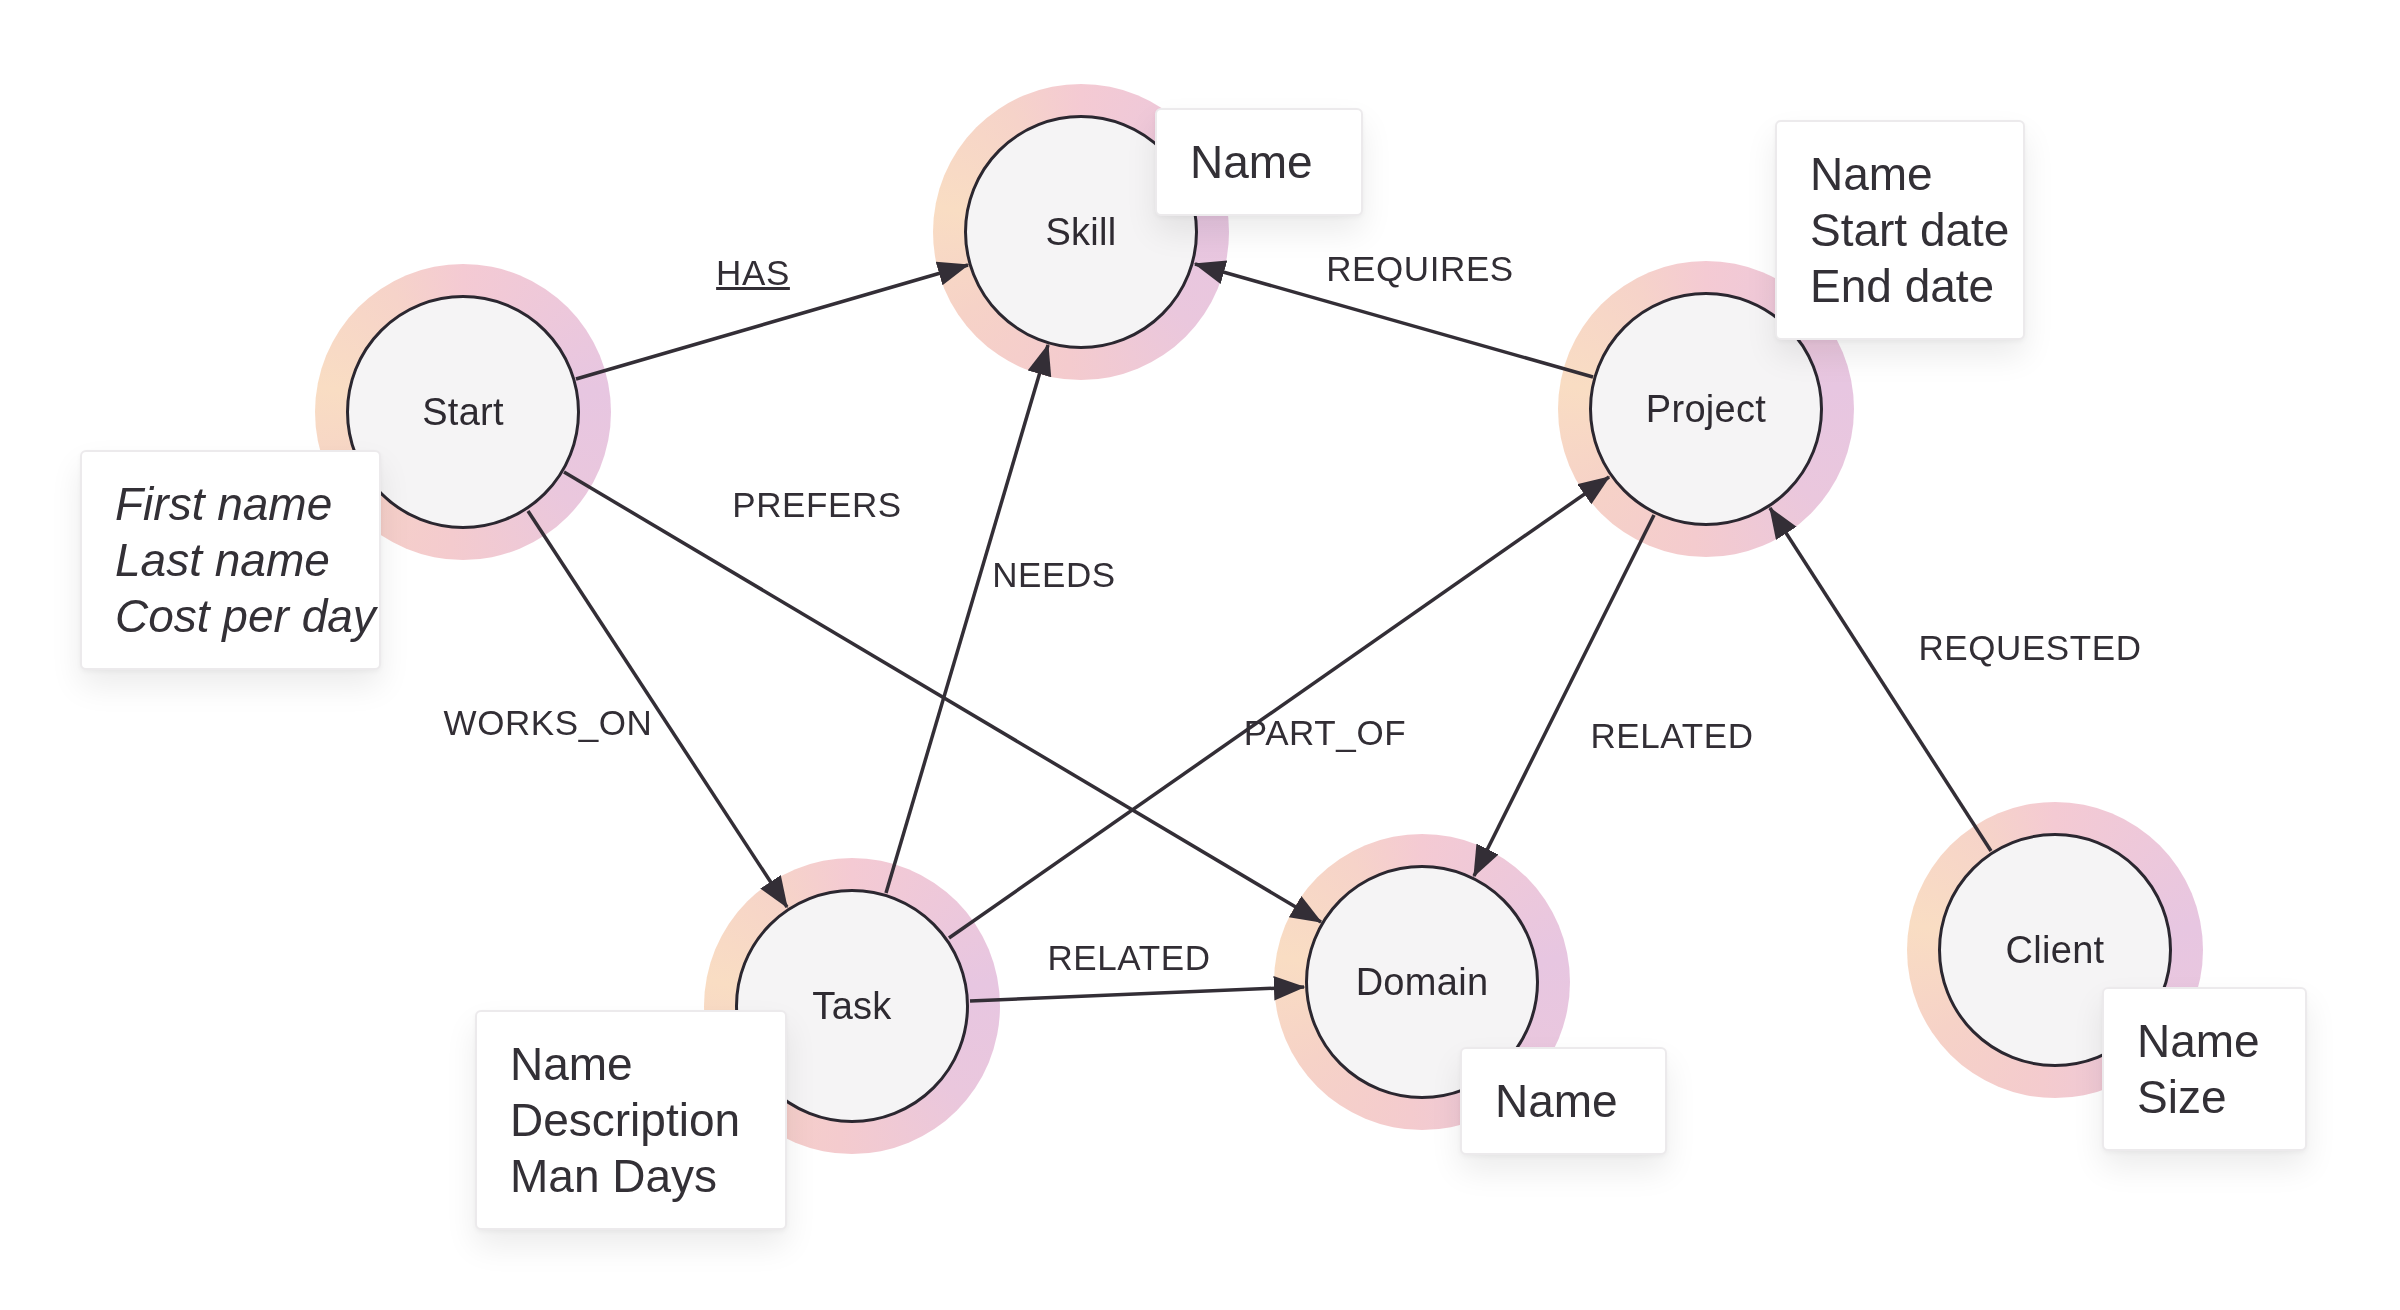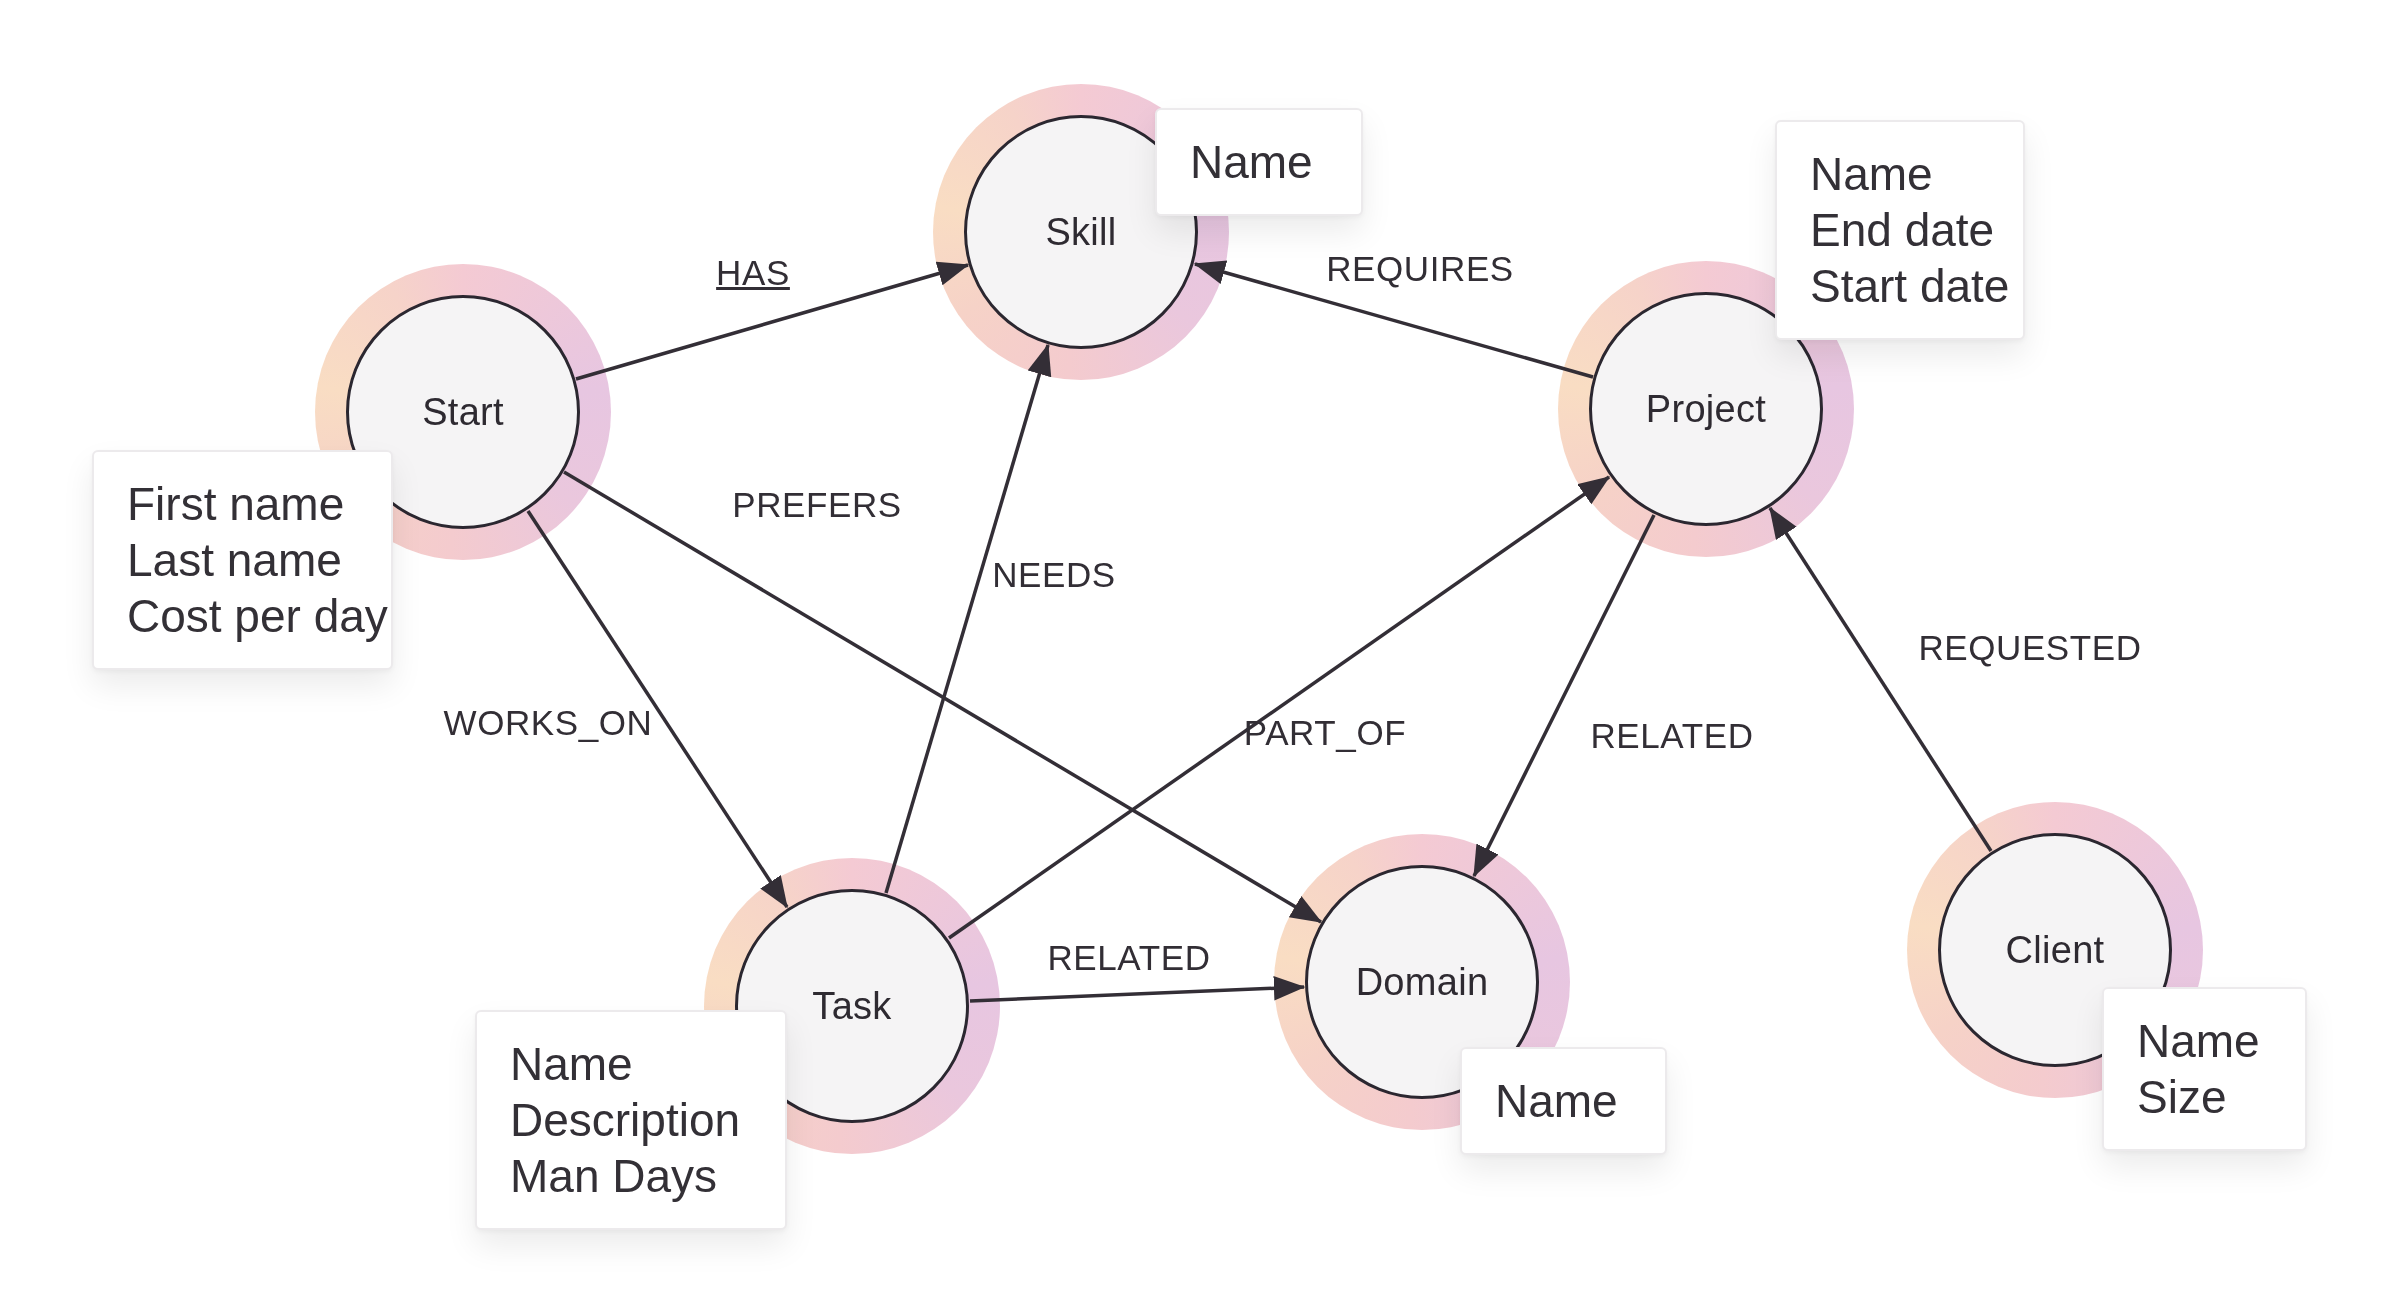--- a/index.html
+++ b/index.html
@@ -144,34 +144,34 @@
   <div class="edge-label" style="left:753px;  top:273px;text-decoration:underline;">HAS</div>
   <div class="edge-label" style="left:1420px; top:269px;">REQUIRES</div>
   <div class="edge-label" style="left:1054px; top:575px;">NEEDS</div>
   <div class="edge-label" style="left:817px;  top:505px;">PREFERS</div>
   <div class="edge-label" style="left:548px;  top:723px;">WORKS_ON</div>
   <div class="edge-label" style="left:1325px; top:733px;">PART_OF</div>
   <div class="edge-label" style="left:1672px; top:736px;">RELATED</div>
   <div class="edge-label" style="left:2030px; top:648px;">REQUESTED</div>
   <div class="edge-label" style="left:1129px; top:958px;">RELATED</div>
 
-  <div class="card" style="left:92px; top:450px; width:301px;">
+  <div class="card" style="left:80px; top:450px; width:301px;font-style:italic;">
     <div class="prop">First name</div>
     <div class="prop">Last name</div>
     <div class="prop">Cost per day</div>
   </div>
 
   <div class="card" style="left:1155px; top:108px; width:208px;">
     <div class="prop">Name</div>
   </div>
 
   <div class="card" style="left:1775px; top:120px; width:250px;">
     <div class="prop">Name</div>
+    <div class="prop">Start date</div>
     <div class="prop">End date</div>
-    <div class="prop">Start date</div>
   </div>
 
   <div class="card" style="left:475px; top:1010px; width:312px;">
     <div class="prop">Name</div>
     <div class="prop">Description</div>
     <div class="prop">Man Days</div>
   </div>
 
   <div class="card" style="left:1460px; top:1047px; width:207px;">
     <div class="prop">Name</div>

